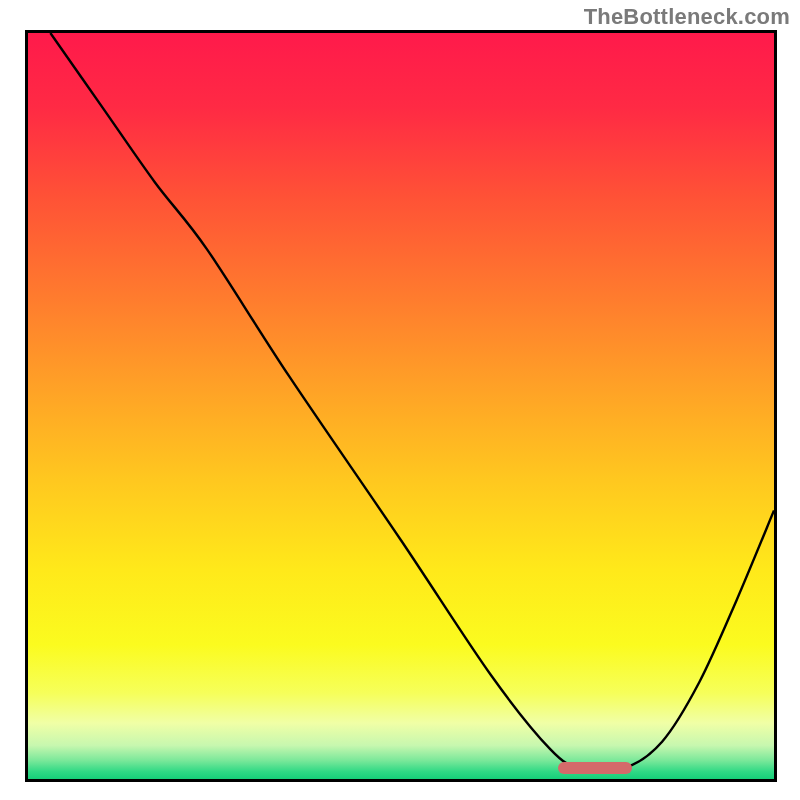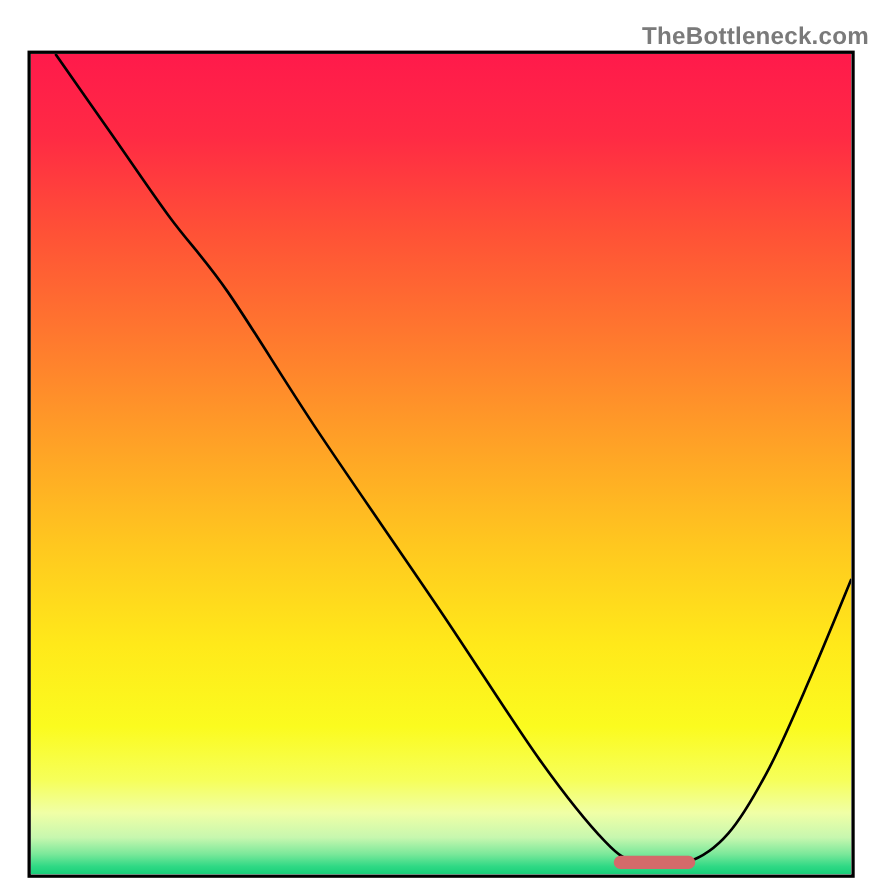--- a/index.html
+++ b/index.html
@@ -7,21 +7,20 @@
     padding: 0;
     width: 800px;
     height: 800px;
     background: #ffffff;
     overflow: hidden;
   }
   .container {
     position: relative;
     width: 800px;
     height: 598px;
-    margin-top: 16px;
   }
   .watermark {
     position: absolute;
     top: 4px;
     right: 10px;
     font-family: Arial, Helvetica, sans-serif;
     font-size: 22px;
     font-weight: 600;
     color: #7a7a7a;
     letter-spacing: 0.2px;

